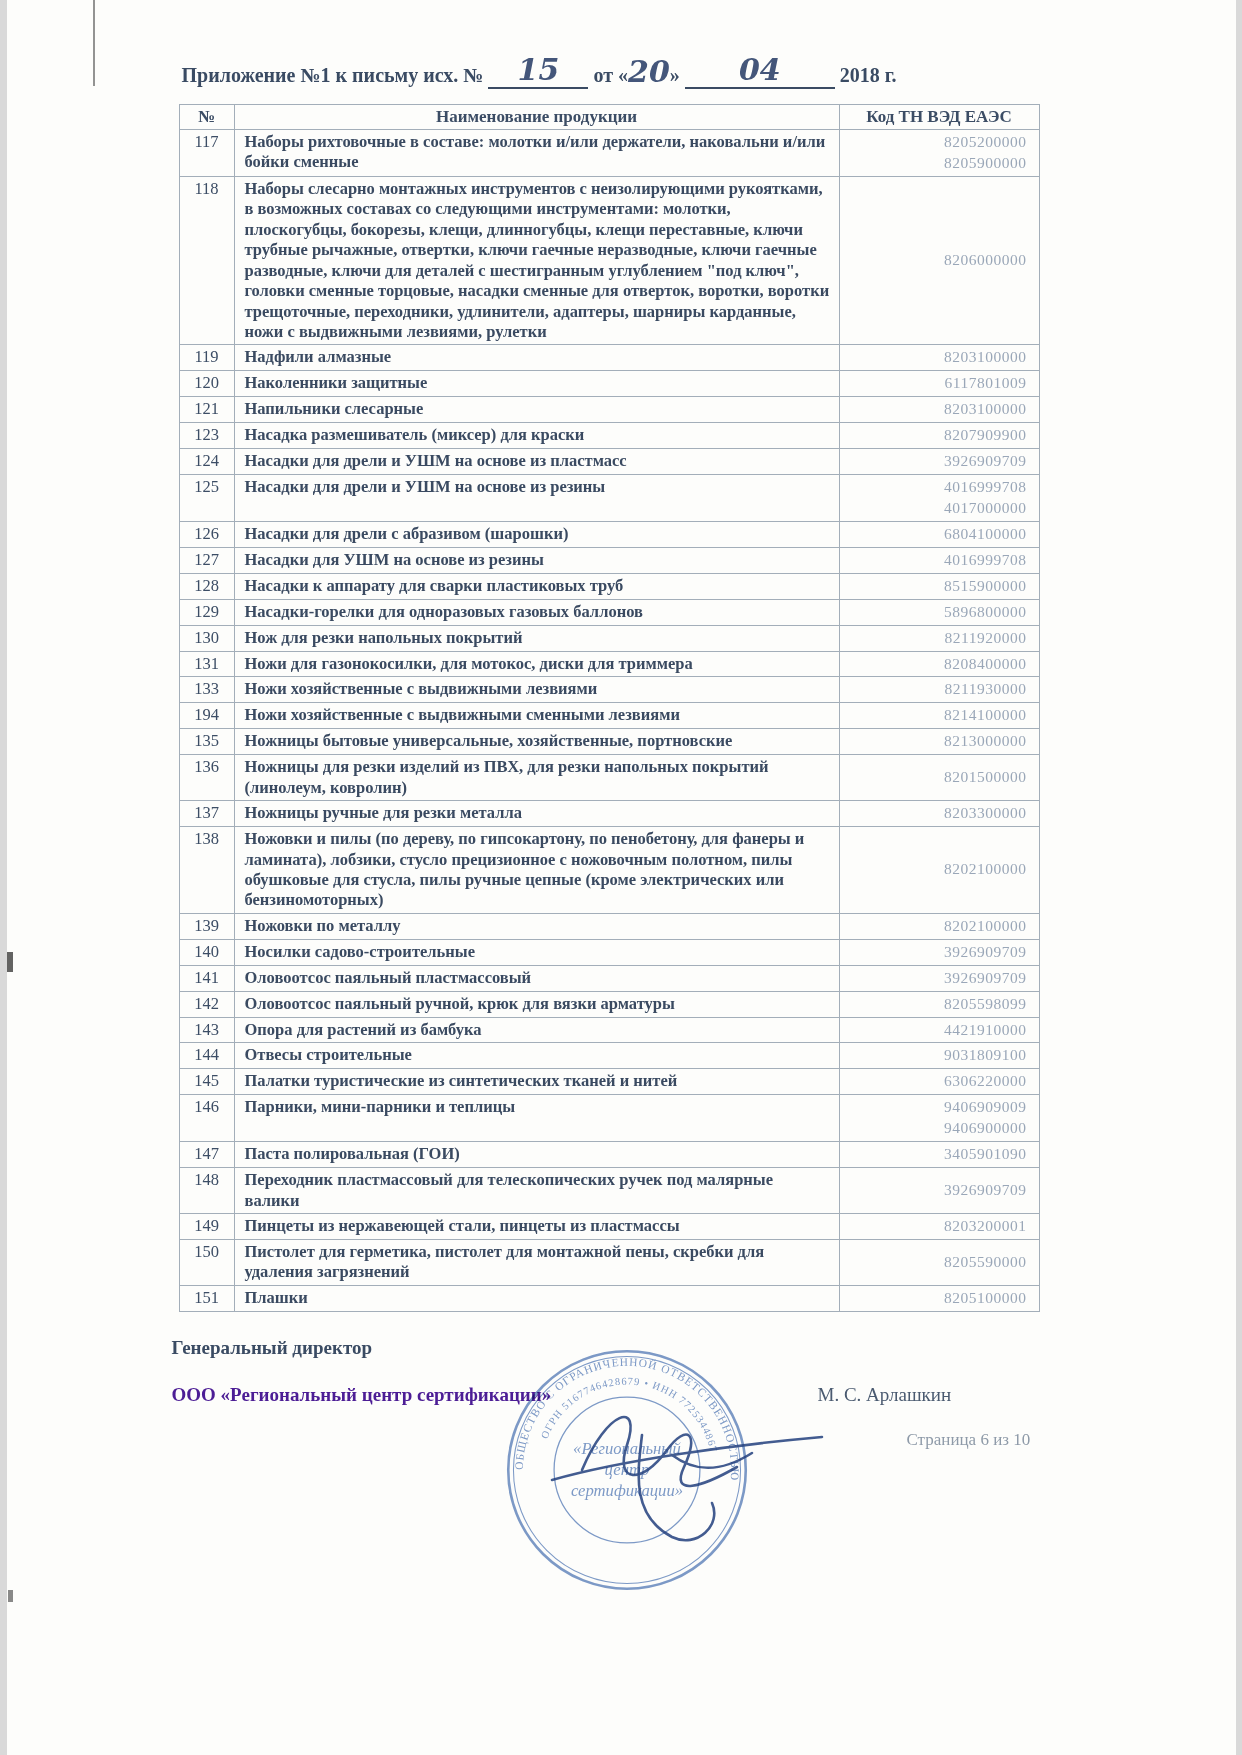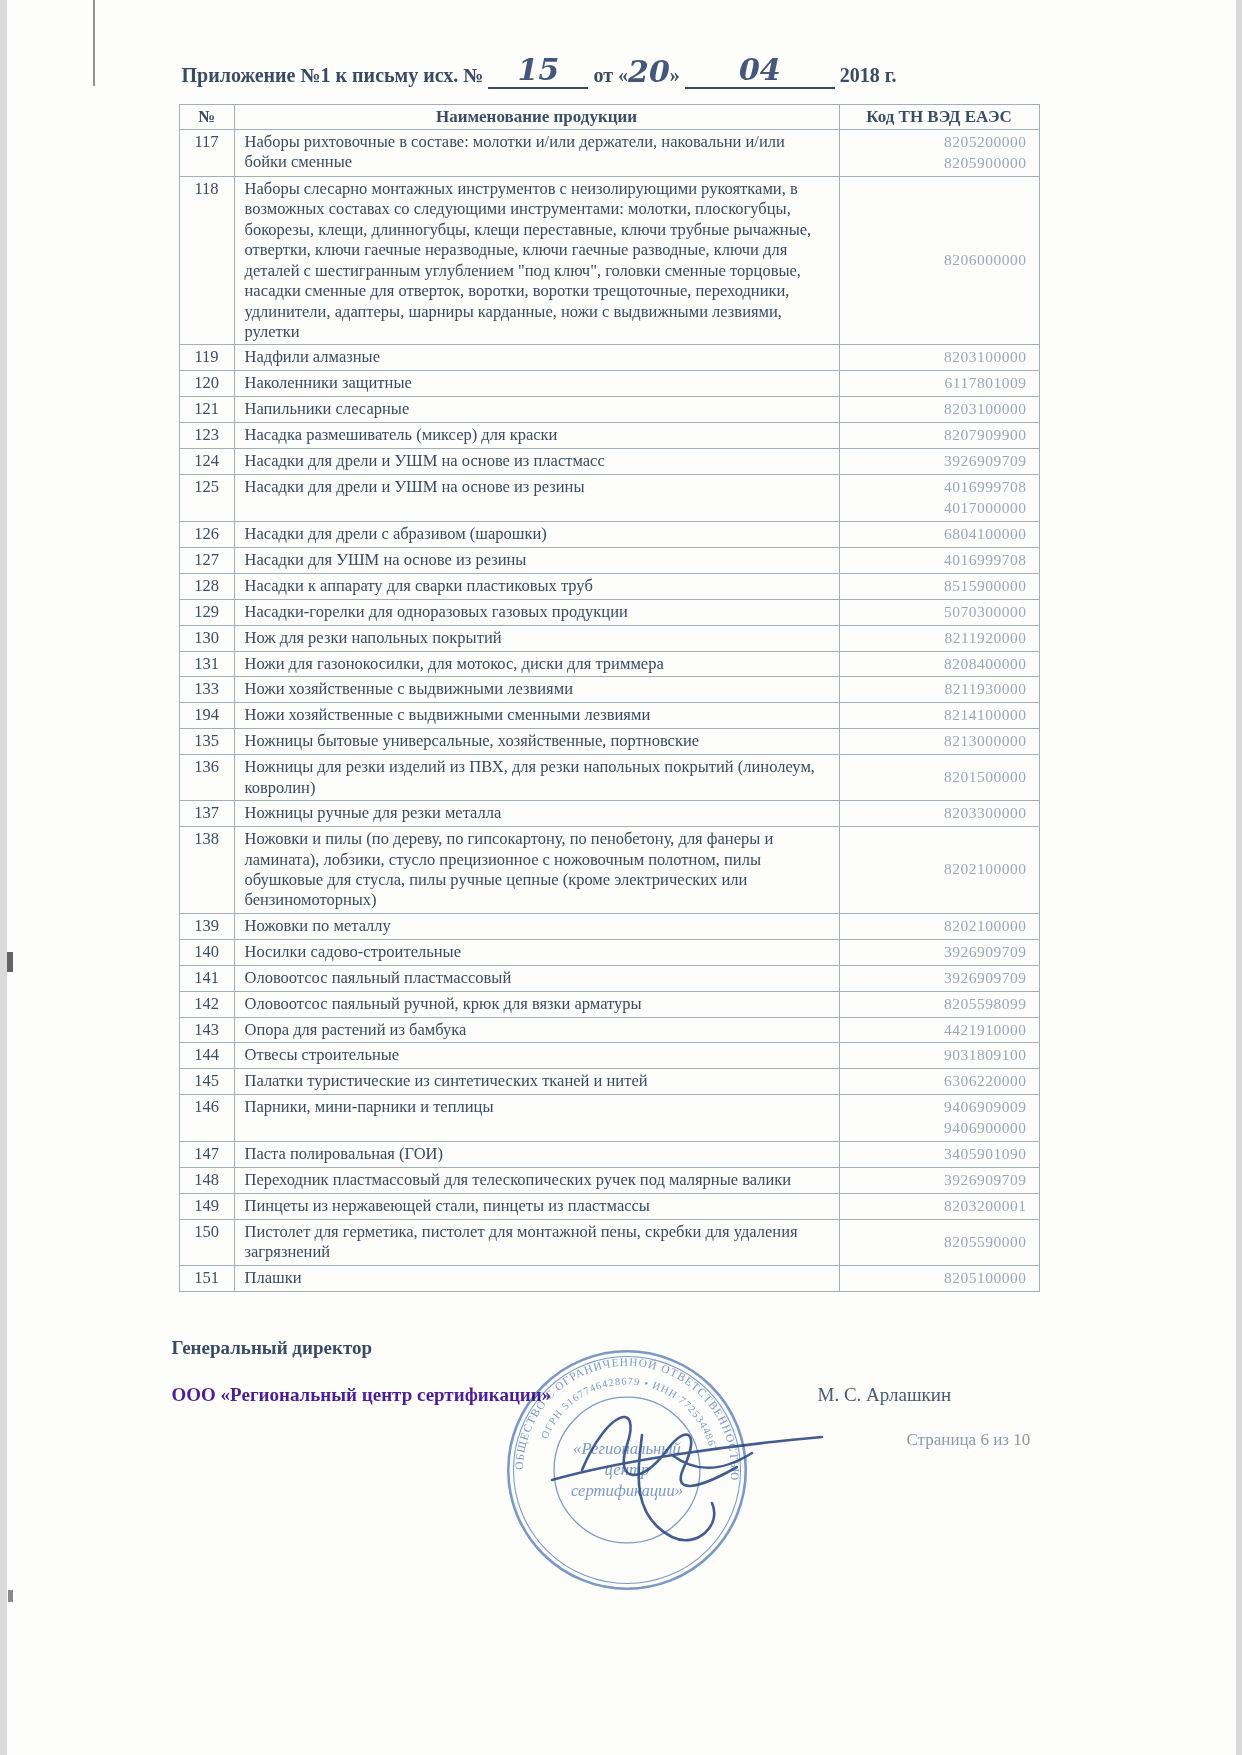--- a/index.html
+++ b/index.html
@@ -19,21 +19,21 @@
   .hand { font-style:italic; font-weight:bold; font-size:30px; color:#44567a; font-family:"DejaVu Serif", serif; }
   .slot { display:inline-block; border-bottom:2px solid #3a4b63; text-align:center; vertical-align:bottom; }
   .slot-num { width:100px; }
   .slot-month { width:150px; }
 
   
   .doc-table { position:absolute; top:104px; left:172px; width:860px; border-collapse:collapse; table-layout:fixed; background:transparent; }
   .doc-table th, .doc-table td { border:1px solid #a3aeb9; }
   .doc-table th { font-size:17px; font-weight:bold; color:#3c4d65; padding:2px 4px; text-align:center; }
   td.col-num { text-align:center; vertical-align:top; font-size:16.5px; color:#3c4d65; padding:2px 0; }
-  td.col-name { font-size:16.5px; color:#3a4a61; padding:2px 8px 2px 10px; vertical-align:top; line-height:1.24; }
+  td.col-name { font-size:16.5px; color:#3a4a61; padding:2px 8px 2px 10px; vertical-align:top; line-height:1.24;font-weight:bold; }
   td.col-code { text-align:right; vertical-align:middle; font-size:15.5px; color:#9aa7b8; padding:2px 12px 2px 2px; letter-spacing:.5px; line-height:1.35; }
 
   
   .footer-director { position:absolute; top:1337px; left:165px; font-size:19px; font-weight:bold; color:#3a4b63; }
   .footer-company { position:absolute; top:1384px; left:165px; font-size:19px; font-weight:bold; color:#4c1d95; }
   .footer-name { position:absolute; top:1384px; left:765px; font-size:19px; color:#4a5a70;margin-left:46px; }
   .page-info { position:absolute; top:1430px; left:900px; font-size:17px; color:#8e9aa8; }
 
   
   .stamp { position:absolute; left:495px; top:1345px; width:250px; height:250px; opacity:.68; mix-blend-mode:multiply; }
@@ -144,23 +144,23 @@
         </tr>
         <tr>
           <td class="col-num">128</td>
           <td class="col-name">Насадки к аппарату для сварки пластиковых труб</td>
           <td class="col-code">
             <div>8515900000</div>
           </td>
         </tr>
         <tr>
           <td class="col-num">129</td>
-          <td class="col-name">Насадки-горелки для одноразовых газовых продукции</td>
-          <td class="col-code">
-            <div>5070300000</div>
+          <td class="col-name">Насадки-горелки для одноразовых газовых баллонов</td>
+          <td class="col-code">
+            <div>5896800000</div>
           </td>
         </tr>
         <tr>
           <td class="col-num">130</td>
           <td class="col-name">Нож для резки напольных покрытий</td>
           <td class="col-code">
             <div>8211920000</div>
           </td>
         </tr>
         <tr>

